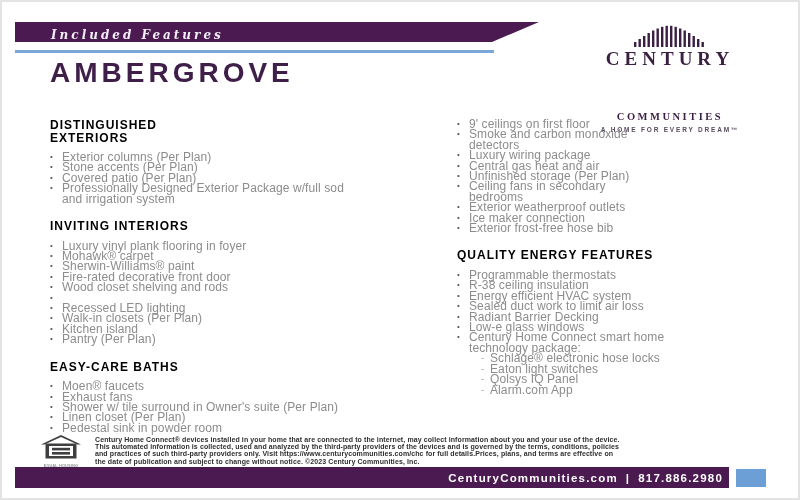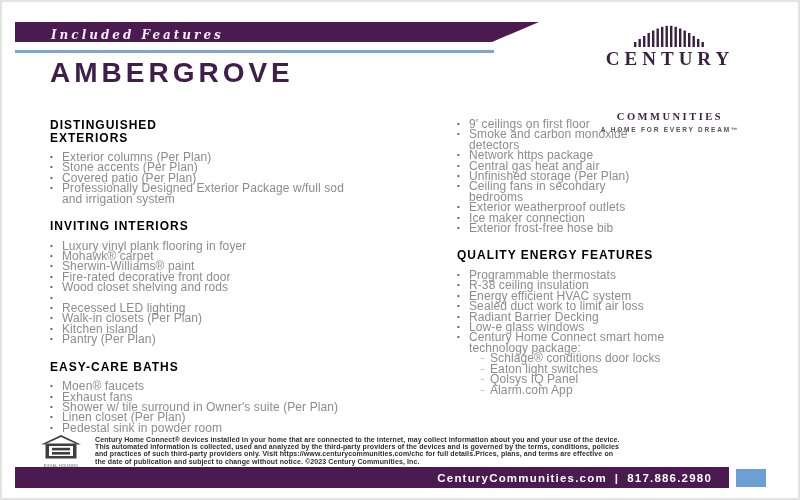--- a/index.html
+++ b/index.html
@@ -51,21 +51,21 @@
   .disclaimer {
     position:absolute; left:93px; top:434px; width:625px;
     font-size:7px; line-height:7.2px; color:#2e2e2e; font-weight:600;
     letter-spacing:0.1px; white-space:pre-line;
   }
   
   .footer-row { position:absolute; left:13px; top:465px; width:752px; display:flex; align-items:center; }
   .footer-bar {
     width:714px; height:21px; background:#4a1a50; color:#ffffff;
     display:flex; justify-content:flex-end; align-items:center; gap:8px;
-    padding-right:17px; font-size:11.5px; font-weight:bold; letter-spacing:1.2px;
+    padding-right:6px; font-size:11.5px; font-weight:bold; letter-spacing:1.2px;
   }
   .footer-square { width:30px; height:18px; background:#6b9fd6; margin-left:7px; }
 </style>
 </head>
 <body>
 
 <div class="page">
 
   <div class="banner">
     <span>Included Features</span>
@@ -194,21 +194,21 @@
           <span class="feat-bullet">•</span>
           <span class="feat-text">9' ceilings on first floor</span>
         </div>
         <div class="feat-item">
           <span class="feat-bullet">•</span>
           <span class="feat-text">Smoke and carbon monoxide
 detectors</span>
         </div>
         <div class="feat-item">
           <span class="feat-bullet">•</span>
-          <span class="feat-text">Network https package</span>
+          <span class="feat-text">Luxury wiring package</span>
         </div>
         <div class="feat-item">
           <span class="feat-bullet">•</span>
           <span class="feat-text">Central gas heat and air</span>
         </div>
         <div class="feat-item">
           <span class="feat-bullet">•</span>
           <span class="feat-text">Unfinished storage (Per Plan)</span>
         </div>
         <div class="feat-item">
@@ -255,21 +255,21 @@
           <span class="feat-bullet">•</span>
           <span class="feat-text">Low-e glass windows</span>
         </div>
         <div class="feat-item">
           <span class="feat-bullet">•</span>
           <span class="feat-text">Century Home Connect smart home
 technology package:</span>
         </div>
         <div class="feat-sub">
           <span class="feat-sub-dash">-</span>
-          <span class="feat-text">Schlage® conditions door locks</span>
+          <span class="feat-text">Schlage® electronic hose locks</span>
         </div>
         <div class="feat-sub">
           <span class="feat-sub-dash">-</span>
           <span class="feat-text">Eaton light switches</span>
         </div>
         <div class="feat-sub">
           <span class="feat-sub-dash">-</span>
           <span class="feat-text">Qolsys IQ Panel</span>
         </div>
         <div class="feat-sub">

